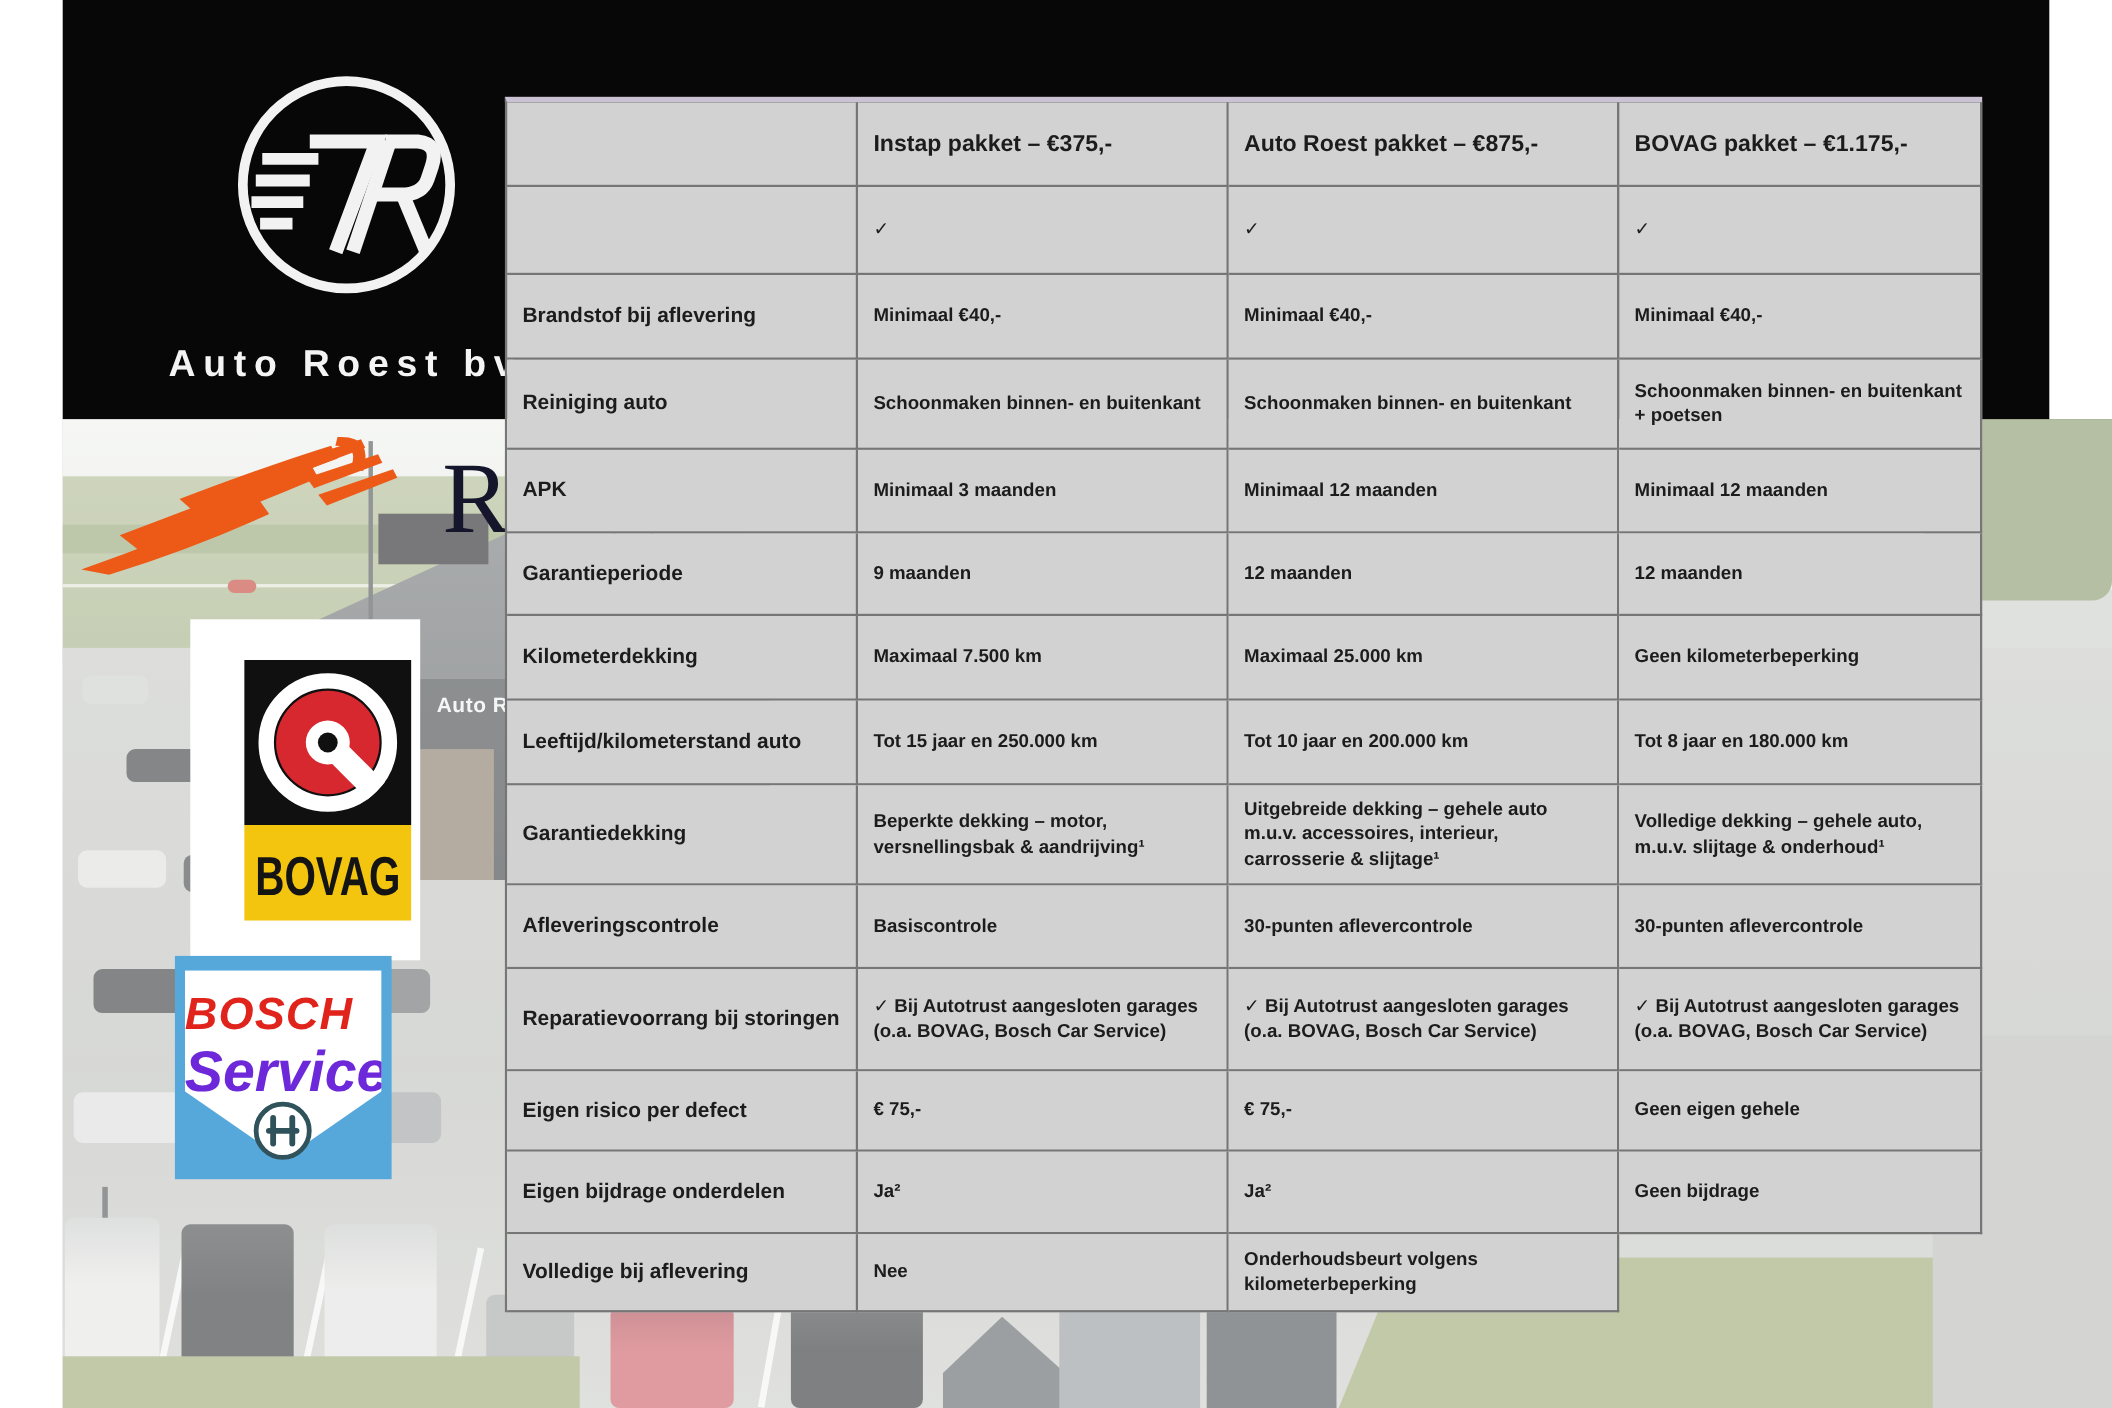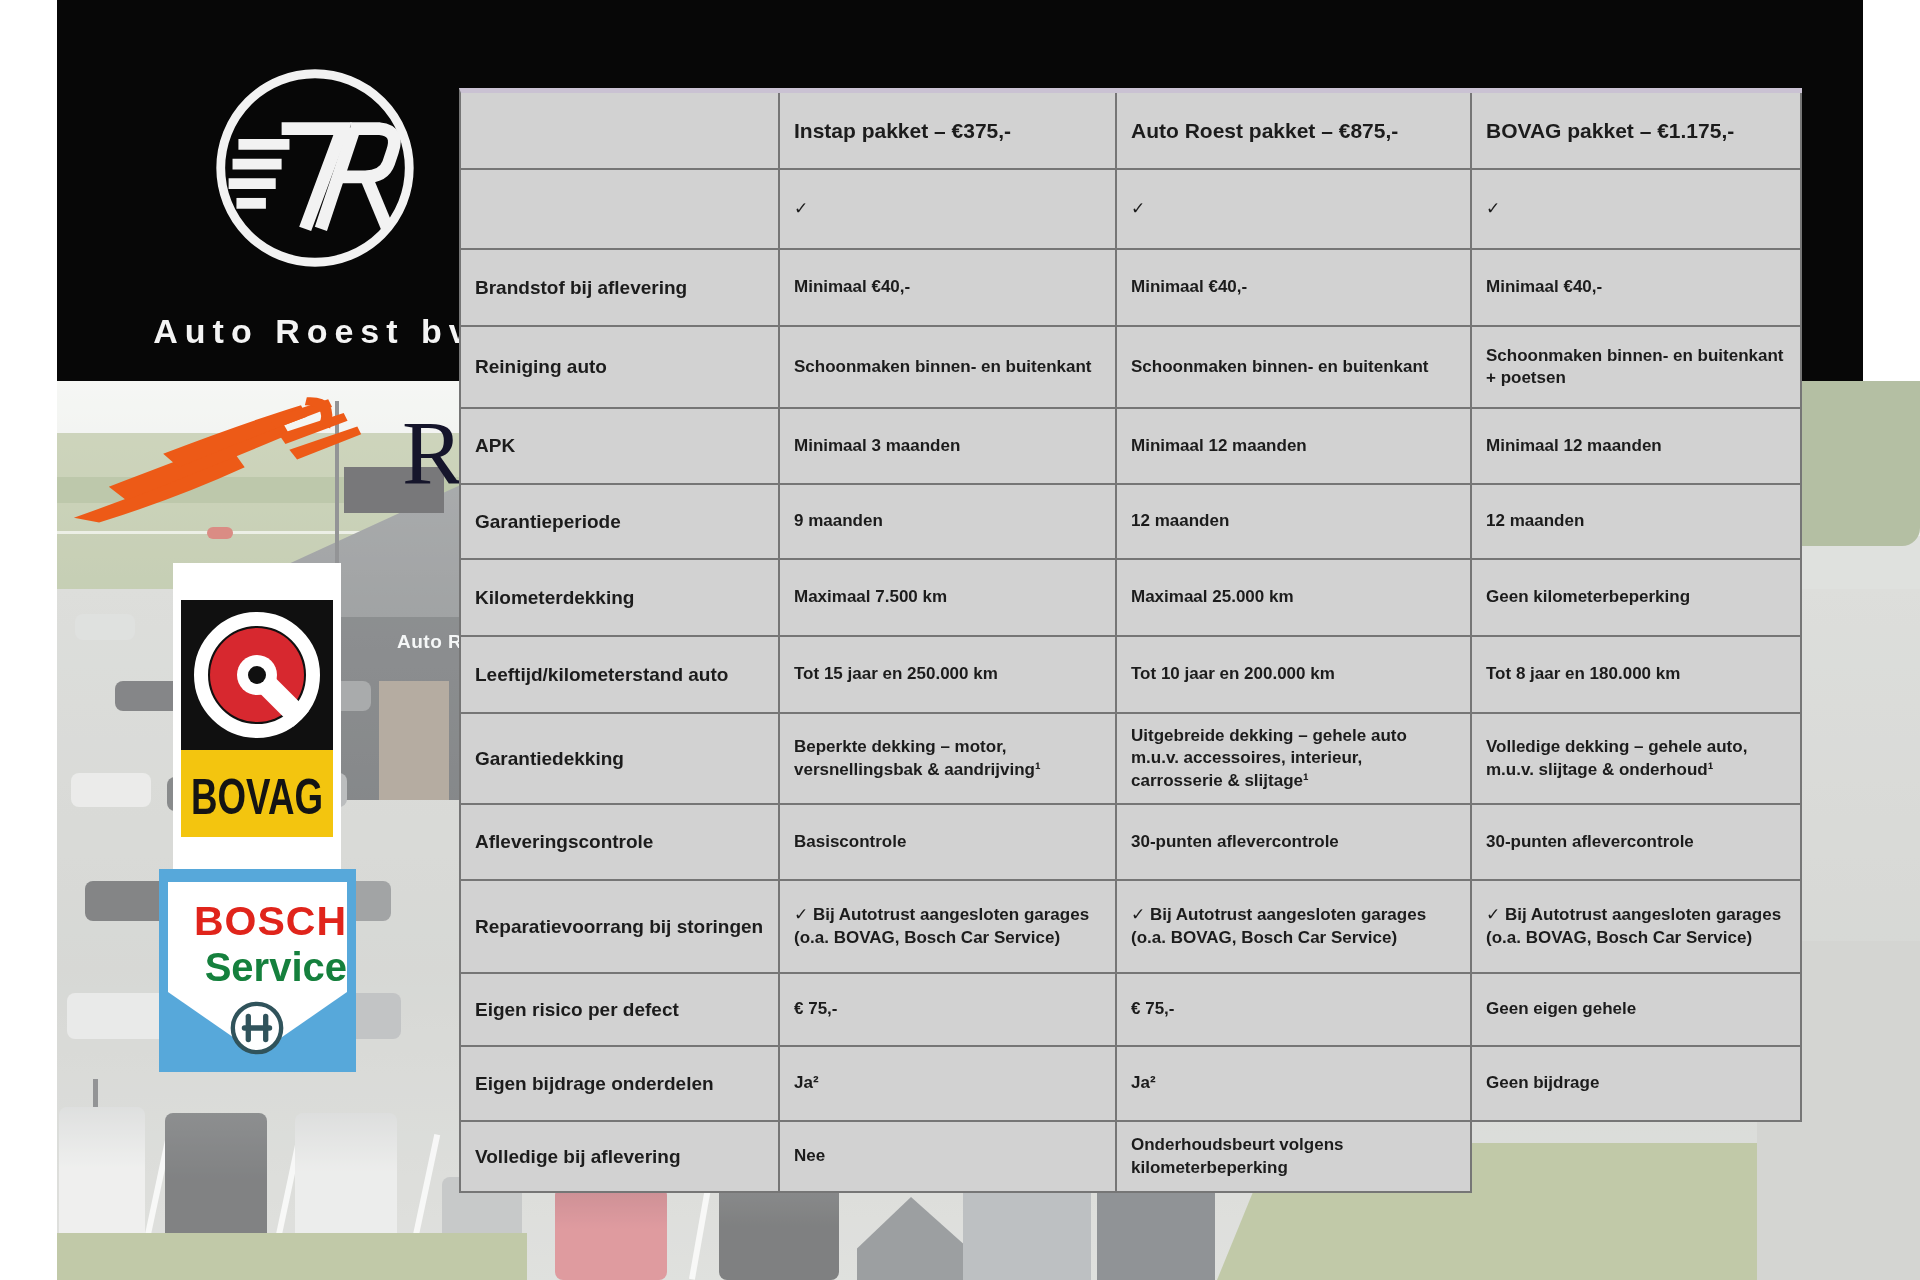--- a/index.html
+++ b/index.html
@@ -32,26 +32,26 @@
   .pline{width:6px;background:rgba(255,255,255,.78);}
   .grass{background:#94a36a;}
   .wash{left:0;top:0;right:0;bottom:0;background:rgba(255,255,255,.42);}
 
   
   .rdw{position:absolute;left:70px;top:393px;width:580px;height:132px;z-index:3;}
   .rdw svg{position:absolute;left:0;top:0;}
   .rdw-text{position:absolute;left:332px;top:14px;font-family:"Liberation Serif",serif;
             font-size:92px;line-height:1;color:#15152b;letter-spacing:1px;}
   .bovag{position:absolute;left:173px;top:563px;width:168px;height:310px;background:#ffffff;
-         z-index:3;display:flex;align-items:center;justify-content:center;}
+         z-index:3;display:flex;align-items:center;justify-content:center;padding-left:41px;}
   .bosch{position:absolute;left:159px;top:869px;width:197px;height:203px;background:#57a8da;z-index:3;}
   .shield{position:absolute;left:9px;right:9px;top:13px;height:172px;background:#ffffff;
-          clip-path:polygon(0 0,100% 0,100% 64%,50% 100%,0 64%);text-align:right;}
+          clip-path:polygon(0 0,100% 0,100% 64%,50% 100%,0 64%);text-align:left;font-style:italic;}
   .bosch-word{margin-top:16px;font-size:41px;font-weight:700;letter-spacing:1px;color:#e0241b;}
-  .service-word{margin-top:0;font-size:40px;font-weight:700;color:#15803d;}
+  .service-word{margin-top:0;font-size:52px;font-weight:700;color:#6d28d9;}
   .armature{position:absolute;left:69px;top:130px;width:58px;height:58px;z-index:4;}
 
   
   .tbl{position:absolute;left:459px;top:88px;z-index:4;display:grid;
        grid-template-columns:319px 337px 355px 330px;
        grid-template-rows:77px 80px 77px 82px 76px 75px 77px 77px 91px 76px 93px 73px 75px 71px;
        border-left:2px solid #767676;border-top:5px solid #cac2d3;}
   .cell{box-sizing:border-box;background:#d2d2d2;border-right:2px solid #767676;border-bottom:2px solid #767676;
         display:flex;align-items:center;padding:6px 12px 6px 14px;color:#1c1c1c;font-weight:700;
         font-size:17px;line-height:1.32;}

